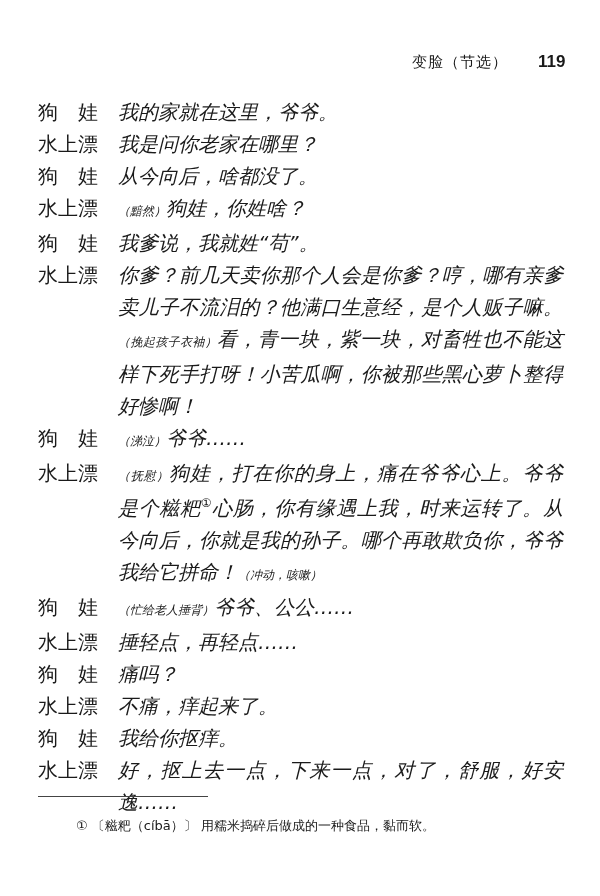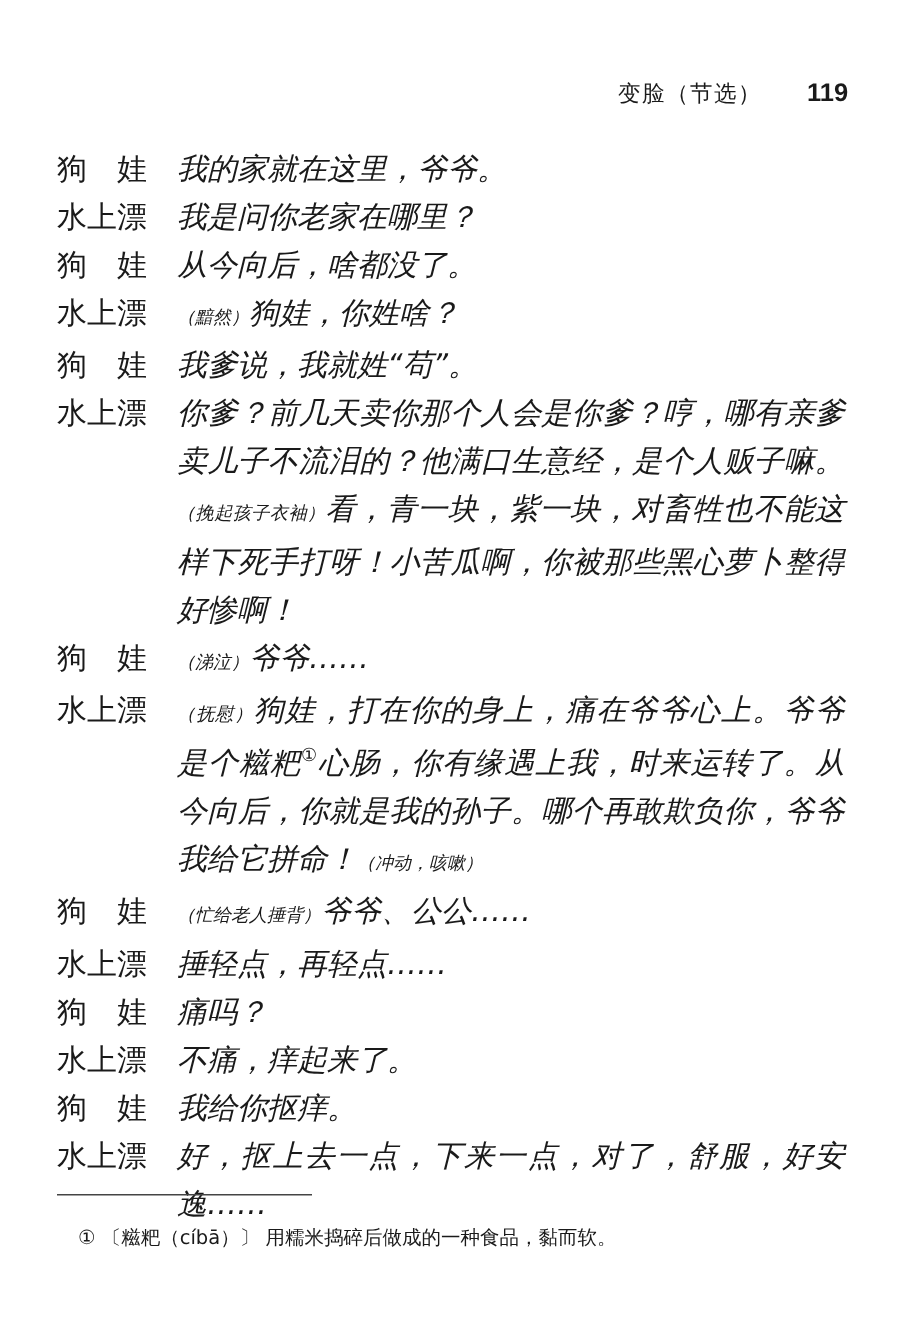--- a/index.html
+++ b/index.html
@@ -7,21 +7,21 @@
     .header { position: absolute; top: 50px; left: 412px; width: 160px; height: 24px; font-size: 15px; display: flex; align-items: center; }
     .header .title { letter-spacing: 1px; font-family: "DejaVu Serif", serif; }
     .header .pagenum { margin-left: 30px; font-weight: bold; font-size: 17px; font-family: "Liberation Sans", sans-serif; }
     .dialogue { position: absolute; top: 96px; left: 38px; width: 530px; }
     .entry { display: flex; font-size: 20px; line-height: 32px; }
     .speaker { width: 80px; flex: none; letter-spacing: 0; }
     .speech { width: 445px; text-align: justify; text-align-last: left; font-style: italic; }
     .speech .dir { font-size: 12px; font-family: "DejaVu Serif", serif; }
     .speech sup { font-size: 12px; vertical-align: 8px; line-height: 0; }
     .rule { position: absolute; top: 796px; left: 38px; width: 170px; border-top: 1px solid #444; }
-    .footnote { position: absolute; top: 816px; left: 52px; width: 500px; font-size: 13px; line-height: 20px; }
+    .footnote { position: absolute; top: 816px; left: 76px; width: 500px; font-size: 13px; line-height: 20px; }
   </style>
 </head>
 <body>
 
 <div class="header">
   <span class="title">变脸（节选）</span>
   <span class="pagenum">119</span>
 </div>
 
 <div class="dialogue" id="dialogue">

